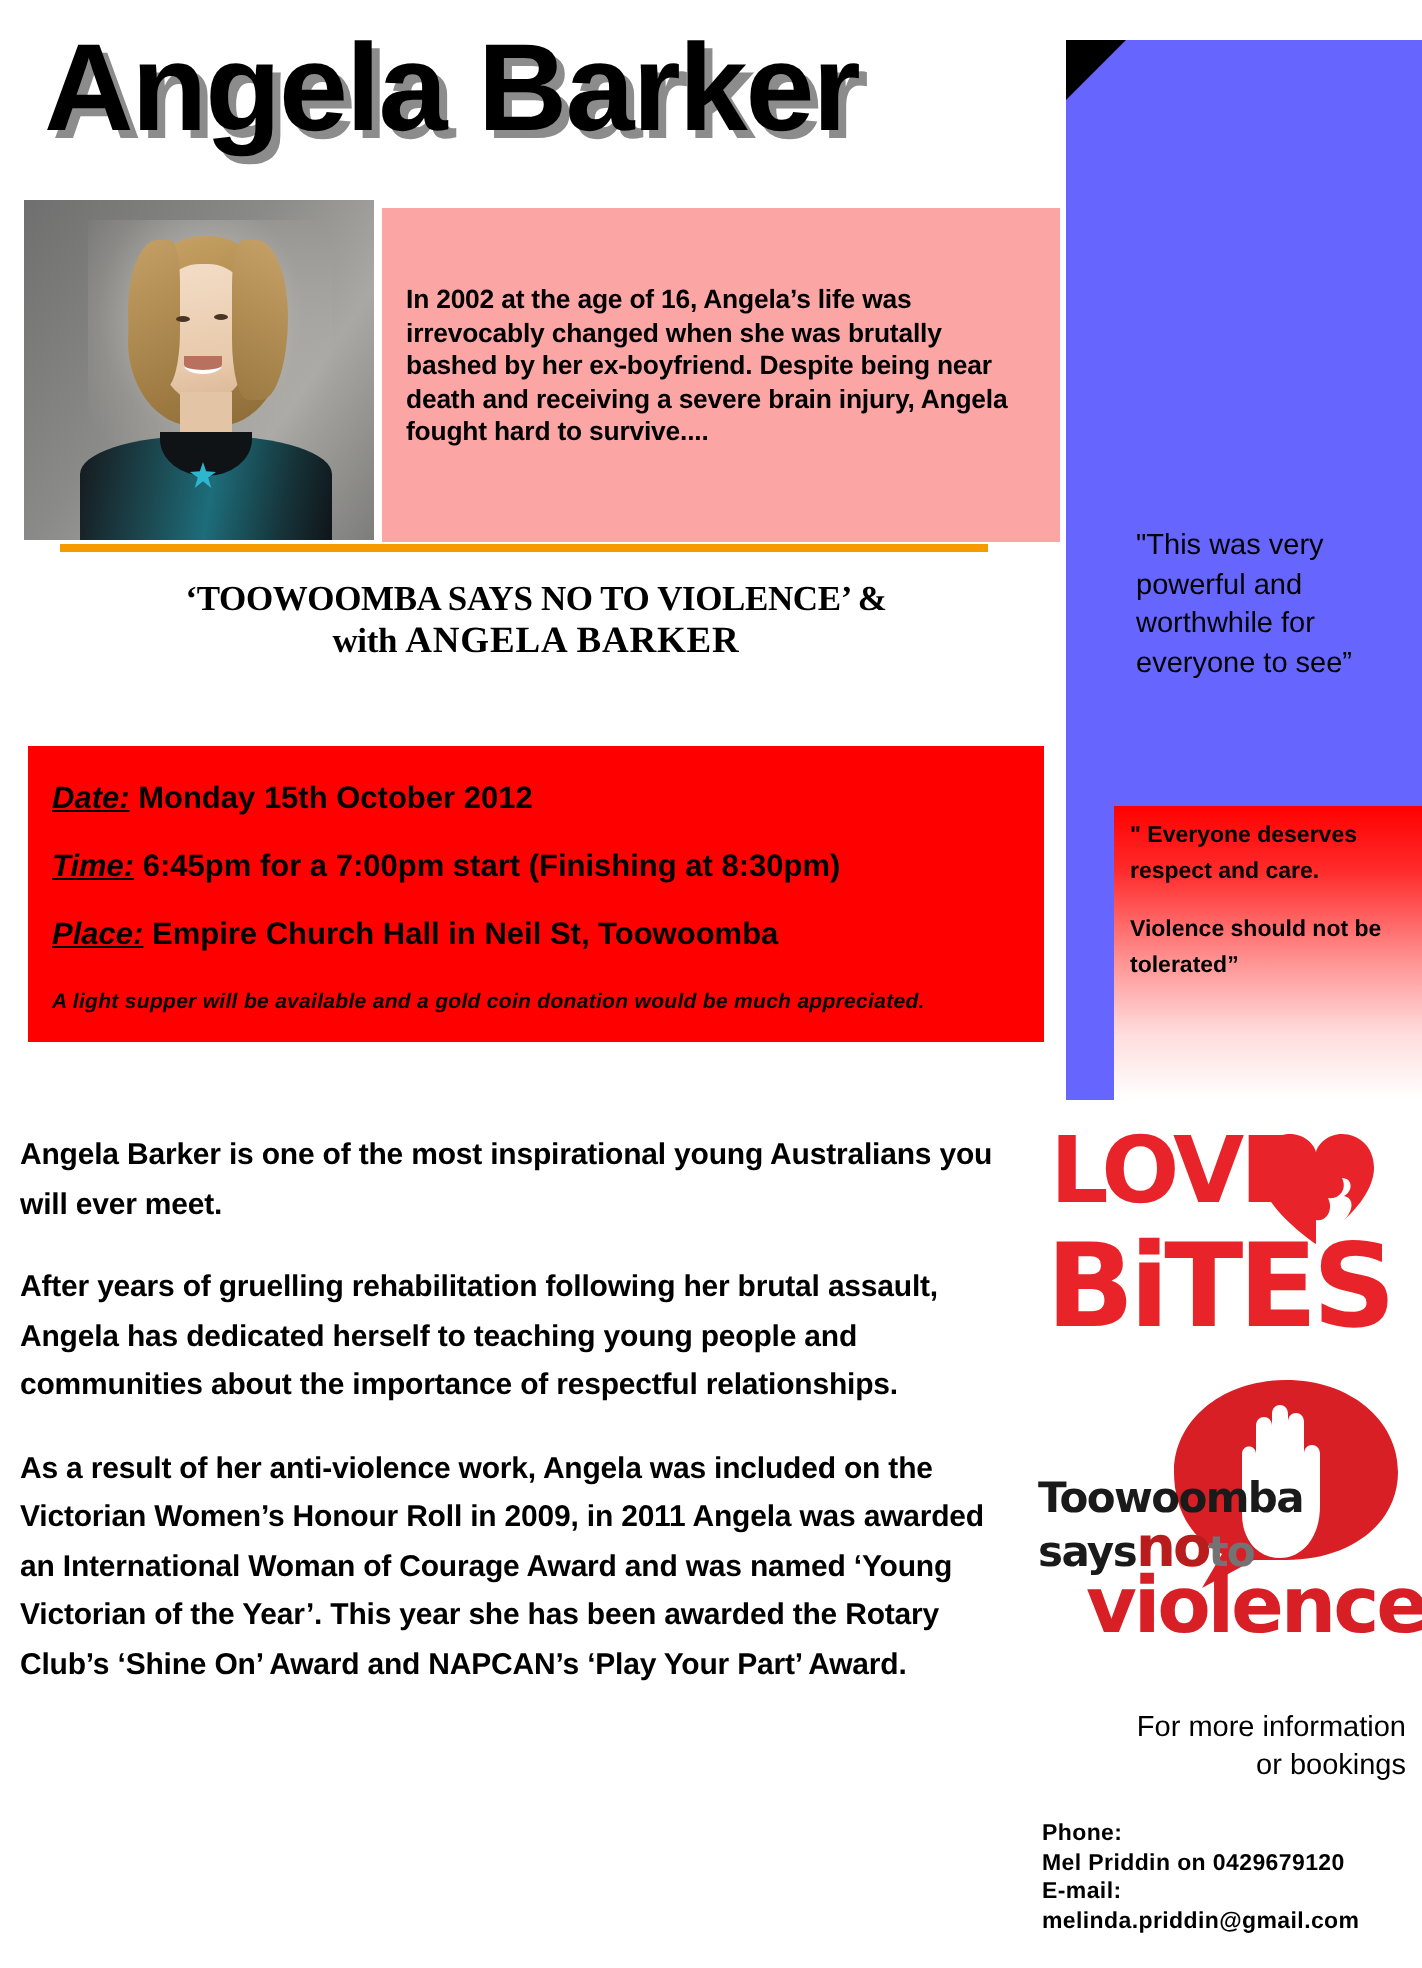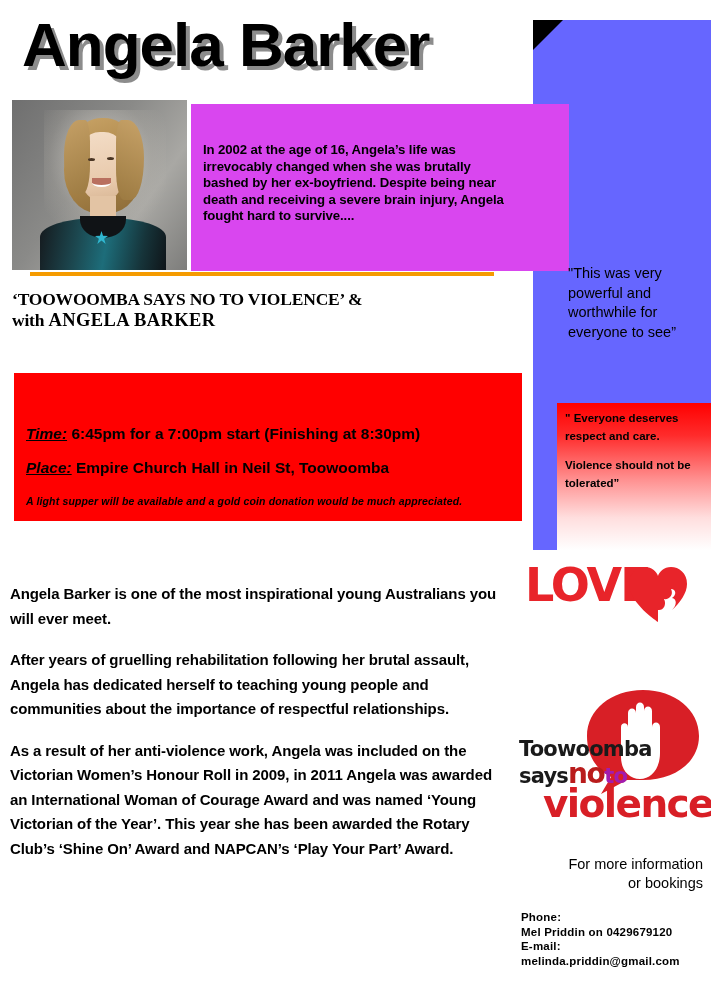--- a/index.html
+++ b/index.html
@@ -164,22 +164,21 @@
     clip-path: polygon(50% 0%, 62% 36%, 100% 38%, 70% 60%, 82% 100%, 50% 74%, 18% 100%, 30% 60%, 0% 38%, 38% 36%);
   }
 
   
   #intro-box {
     position: absolute;
     left: 191px;
     top: 104px;
     width: 339px;
     height: 167px;
-    background: #d946ef;
-    padding-left: 39px;
+    background: #fca5a5;
   }
   #intro-text {
     position: absolute;
     left: 12px;
     top: 38px;
     width: 315px;
     font-size: 13.2px;
     font-weight: bold;
     line-height: 16.5px;
     letter-spacing: -0.1px;
@@ -195,21 +194,21 @@
     height: 4px;
     background: #f59b00;
   }
 
   
   #invite-heading {
     position: absolute;
     left: 12px;
     top: 289px;
     width: 512px;
-    text-align: left;
+    text-align: center;
     font-family: "Liberation Serif", serif;
     font-weight: bold;
     font-size: 17.5px;
     line-height: 21px;
     letter-spacing: -0.2px;
     color: #000000;
   }
   #invite-heading .l3 .name {
     font-size: 18.5px;
     letter-spacing: 0.4px;
@@ -288,21 +287,21 @@
     position: absolute;
     left: 10px;
     top: 566px;
     width: 500px;
     font-size: 15px;
     font-weight: bold;
     line-height: 24.5px;
     letter-spacing: -0.1px;
     color: #000000;
   }
-  #body-copy p { margin: 16px 0 17px 0; }
+  #body-copy p { margin: 0 0 17px 0; }
 
   
   #love-bites-logo {
     position: absolute;
     left: 519px;
     top: 560px;
     width: 175px;
     height: 126px;
     background: #ffffff;
   }
@@ -362,21 +361,21 @@
     left: 2px;
     top: 67px;
     font-size: 21px;
     font-weight: bold;
     letter-spacing: -0.8px;
     color: #1a1a1a;
     white-space: nowrap;
     font-family: "DejaVu Sans", sans-serif;
   }
   #tw-line2 .no { font-size: 28px; color: #b91c1c; letter-spacing: -1.5px; }
-  #tw-line2 .to { font-size: 21px; color: #a21caf; }
+  #tw-line2 .to { font-size: 21px; color: #737373; }
   #tw-violence {
     position: absolute;
     left: 26px;
     top: 94px;
     font-size: 39px;
     font-weight: bold;
     letter-spacing: -1.6px;
     line-height: 1;
     color: #d81f26;
     font-family: "DejaVu Sans", sans-serif;
@@ -435,20 +434,24 @@
   </div>
 
   <div id="orange-rule"></div>
 
   <div id="invite-heading">
     <div class="l1">‘TOOWOOMBA SAYS NO TO VIOLENCE’ &amp;</div>
     <div class="l3"><span>with </span><span class="name">ANGELA BARKER</span></div>
   </div>
 
   <div id="details-box">
+    <div class="detail-row" id="row-date">
+      <span class="lab">Date:</span>
+      <span class="val">Monday 15th October 2012</span>
+    </div>
     <div class="detail-row" id="row-time">
       <span class="lab">Time:</span>
       <span class="val">6:45pm for a 7:00pm start (Finishing at 8:30pm)</span>
     </div>
     <div class="detail-row" id="row-place">
       <span class="lab">Place:</span>
       <span class="val">Empire Church Hall in Neil St, Toowoomba</span>
     </div>
     <div id="supper-note">A light supper will be available and a gold coin donation would be much appreciated.</div>
   </div>
@@ -465,20 +468,21 @@
     <p>Angela Barker is one of the most inspirational young Australians you will ever meet.</p>
     <p>After years of gruelling rehabilitation following her brutal assault, Angela has dedicated herself to teaching young people and communities about the importance of respectful relationships.</p>
     <p>As a result of her anti-violence work, Angela was included on the Victorian Women’s Honour Roll in 2009, in 2011 Angela was awarded an International Woman of Courage Award and was named ‘Young Victorian of the Year’. This year she has been awarded the Rotary Club’s ‘Shine On’ Award and  NAPCAN’s ‘Play Your Part’ Award.</p>
   </div>
 
   <div id="love-bites-logo">
     <div id="lb-love">LOVE</div>
     <svg id="lb-heart" viewBox="0 0 62 58">
       <path d="M31 57 C31 57 2 38 2 19 C2 8 10 2 18 2 C25 2 30 7 31 11 C32 7 37 2 44 2 C52 2 60 8 60 19 C60 28 53 38 45 45 C50 40 50 34 45 33 C50 30 49 24 44 24 C47 30 42 35 37 34 C40 40 36 46 31 45 Z" fill="#e8242a"></path>
     </svg>
+    <div id="lb-bites">BiTES</div>
   </div>
 
   <div id="toowoomba-logo">
     <svg id="tw-bubble" viewBox="0 0 112 104">
       <path d="M56 0 C88 0 112 20 112 46 C112 72 88 90 56 90 L40 90 L14 104 L24 87 C8 79 0 64 0 46 C0 20 24 0 56 0 Z" fill="#d81f26"></path>
     </svg>
     <svg id="tw-hand" viewBox="0 0 62 78">
       <path d="M8 44 L8 26 C8 21 15 21 15 26 L15 40 L15 12 C15 6 23 6 23 12 L23 38 L23 6 C23 0 31 0 31 6 L31 38 L31 10 C31 4 39 4 39 10 L39 42 L39 26 C39 20 47 20 47 26 L47 52 C47 68 38 78 27 78 C16 78 8 69 8 56 Z" fill="#ffffff"></path>
     </svg>
     <div id="tw-toowoomba">Toowoomba</div>

